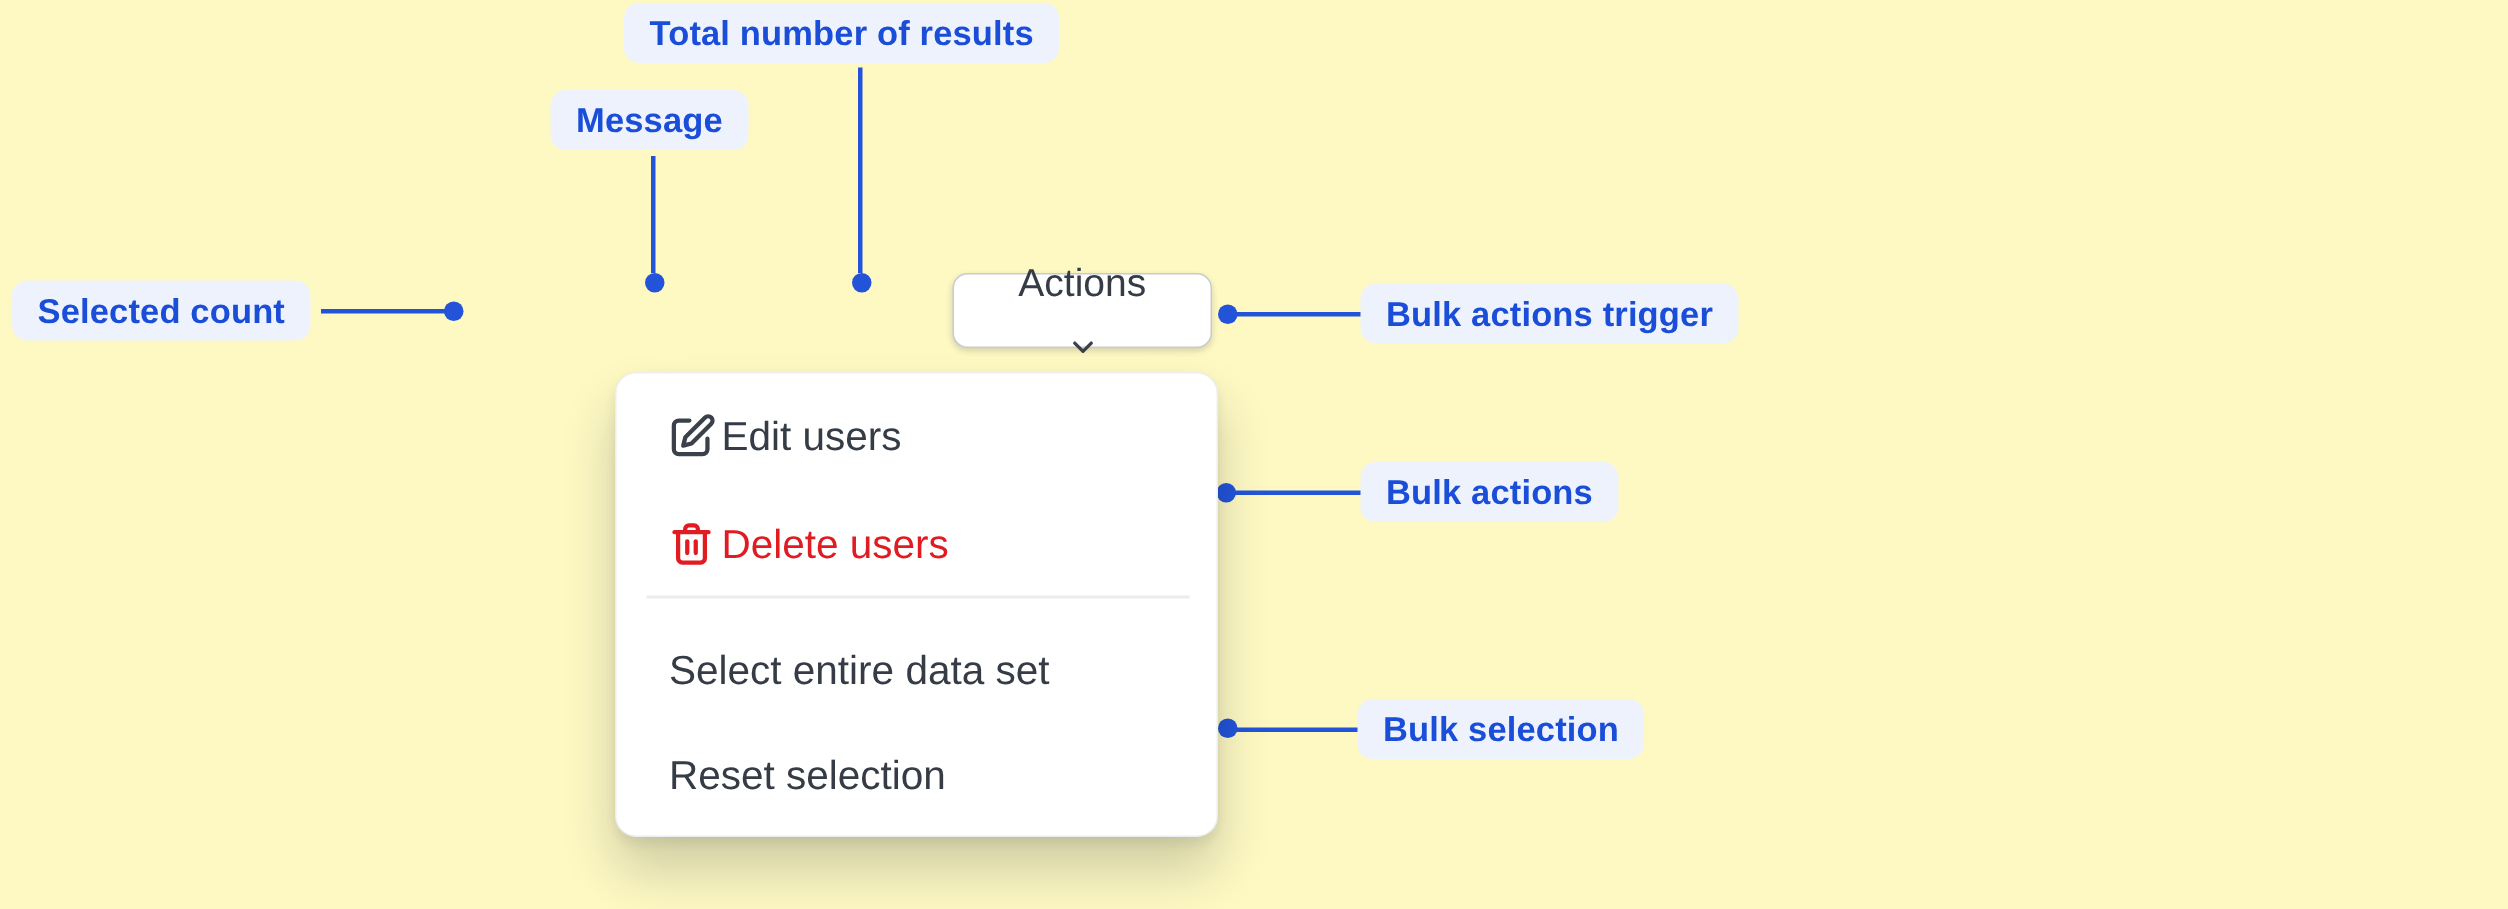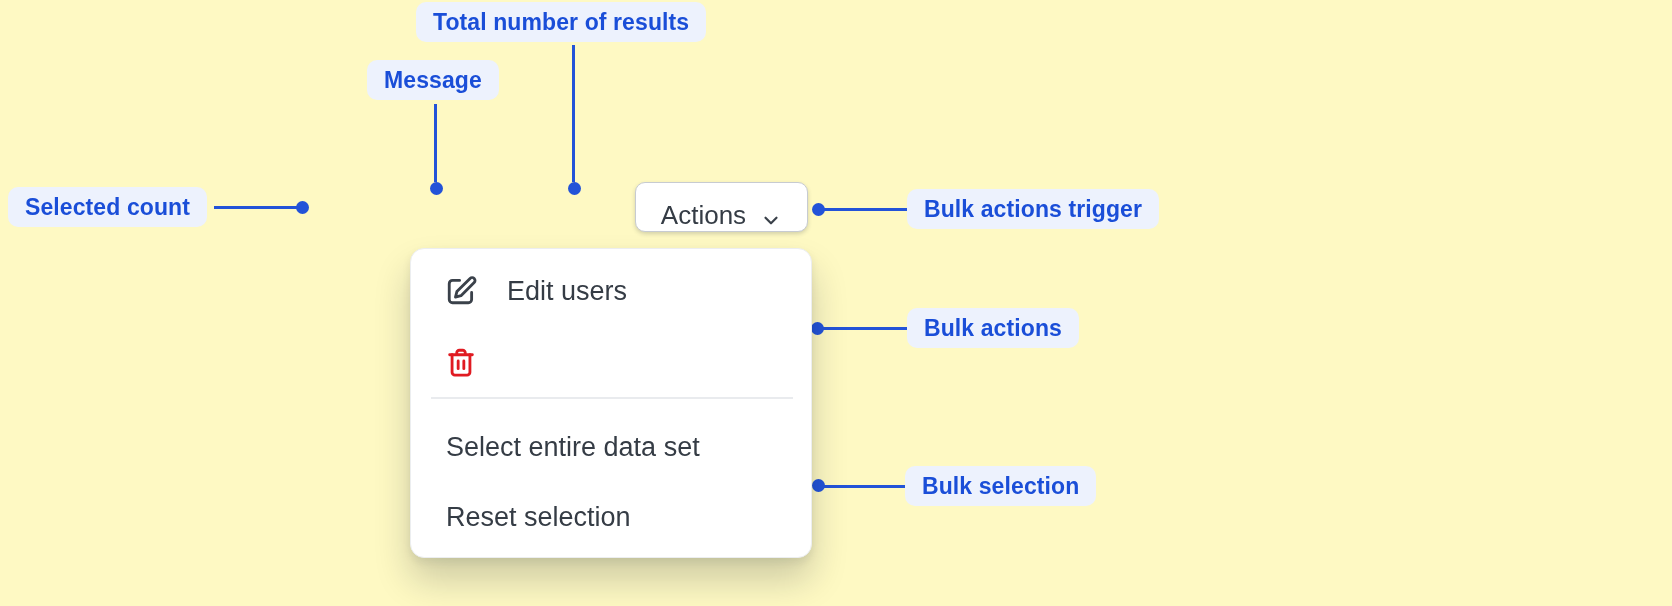--- a/index.html
+++ b/index.html
@@ -26,34 +26,34 @@
   .connector{position:absolute;background:var(--connector);}
   .connector.h{height:3px;}
   .connector.v{width:3px;}
   .dot{position:absolute;width:13px;height:13px;border-radius:50%;background:var(--connector);}
   .message-text{
     position:absolute;left:317px;top:192px;font-size:27px;line-height:32px;
     color:var(--muted-text);letter-spacing:.3px;white-space:nowrap;
   }
   .actions-btn{
     position:absolute;left:635px;top:182px;width:173px;height:50px;
-    display:flex;align-items:flex-end;justify-content:center;gap:14px;
+    display:flex;align-items:center;justify-content:center;gap:14px;
     background:#ffffff;border:1px solid var(--border);border-radius:10px;
     box-shadow:0 2px 4px rgba(40,48,60,.20);
     font-family:"Liberation Sans",sans-serif;
-    font-size:26px;color:var(--menu-text);cursor:pointer;
+    font-size:26px;color:var(--menu-text);cursor:pointer;flex-direction:column;
   }
   .actions-btn .chev{display:flex;align-items:center;margin-top:2px;}
   .menu{
     position:absolute;left:410px;top:248px;width:402px;height:310px;
     background:#ffffff;border:1px solid #eceef0;border-radius:14px;
     box-shadow:0 4px 8px rgba(16,24,40,.08),0 22px 36px rgba(16,24,40,.20);
   }
   .menu-item{
-    position:absolute;display:flex;align-items:center;gap:29px;
+    position:absolute;display:flex;align-items:center;gap:3px;
     font-size:27px;line-height:34px;color:var(--menu-text);cursor:pointer;white-space:nowrap;
   }
   .menu-item.danger{color:var(--danger);}
   .menu-item .mi{display:flex;align-items:center;}
   .menu-divider{
     position:absolute;left:20px;top:148px;width:362px;height:2px;background:#e9ebee;
   }
   svg{display:block;}
 </style>
 </head>
@@ -111,20 +111,21 @@
     <div class="menu-item danger" style="left:33px;top:97px;">
       <span class="mi">
         <svg width="34" height="34" viewBox="0 0 24 24" fill="none" stroke="#e01b22" stroke-width="2" stroke-linecap="round" stroke-linejoin="round">
           <polyline points="4 6.2 20 6.2"></polyline>
           <path d="M18.3 6.2v12.3a2 2 0 0 1-2 2H7.7a2 2 0 0 1-2-2V6.2"></path>
           <path d="M9 6V4.8a1.8 1.8 0 0 1 1.8-1.8h2.4A1.8 1.8 0 0 1 15 4.8V6"></path>
           <line x1="10" y1="10.5" x2="10" y2="16"></line>
           <line x1="14" y1="10.5" x2="14" y2="16"></line>
         </svg>
       </span>
+      <span>Delete users</span>
     </div>
 
     <div class="menu-divider"></div>
 
     <div class="menu-item" style="left:35px;top:181px;">
       <span>Select entire data set</span>
     </div>
 
     <div class="menu-item" style="left:35px;top:251px;">
       <span>Reset selection</span>

